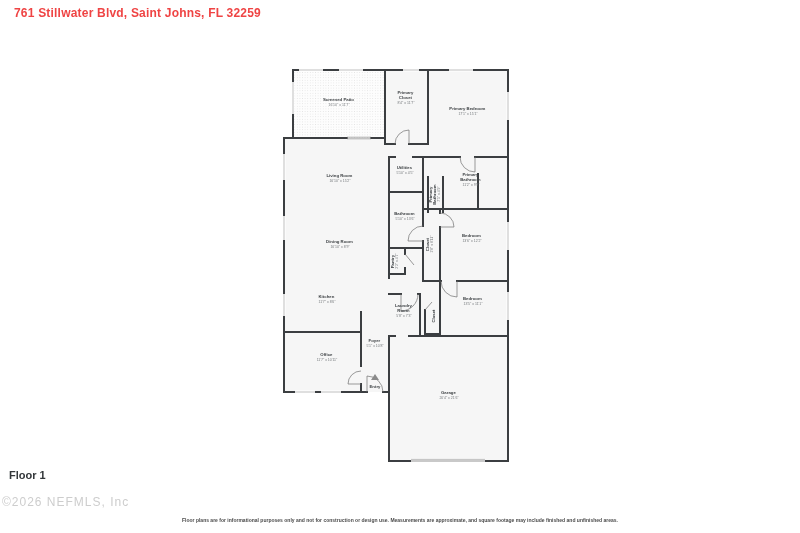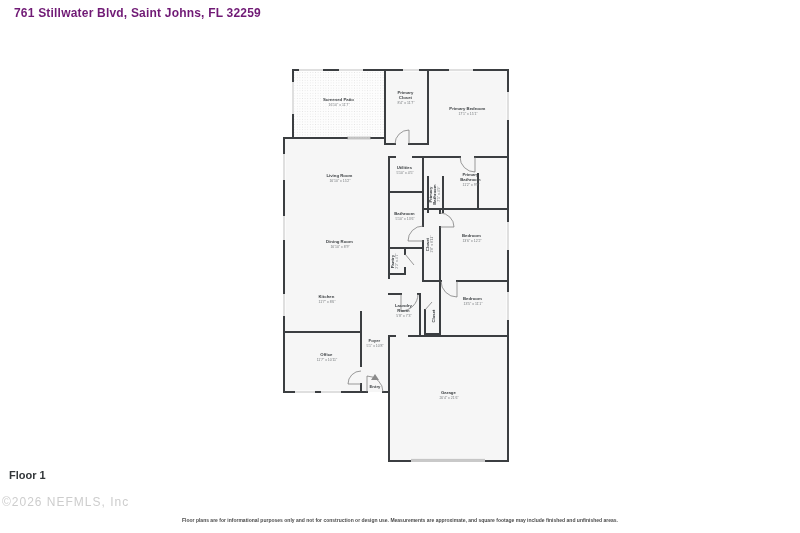--- a/index.html
+++ b/index.html
@@ -3,21 +3,21 @@
 <meta charset="utf-8">
 <style>
   html,body{margin:0;padding:0;}
   body{
     width:800px;height:533px;position:relative;overflow:hidden;
     background:#ffffff;
     font-family:"Liberation Sans","DejaVu Sans",sans-serif;
   }
   .title{
     position:absolute;left:14px;top:6px;
-    font-size:12px;font-weight:bold;color:#701a75;letter-spacing:.2px;
+    font-size:12px;font-weight:bold;color:#ef4444;letter-spacing:.2px;
   }
   .floor-label{
     position:absolute;left:9px;top:469px;
     font-size:11px;font-weight:bold;color:#33373a;text-align:right;
   }
   .watermark{
     position:absolute;left:2px;top:495px;
     font-size:12px;color:#cdcdcd;letter-spacing:1px;
   }
   .disclaimer{

